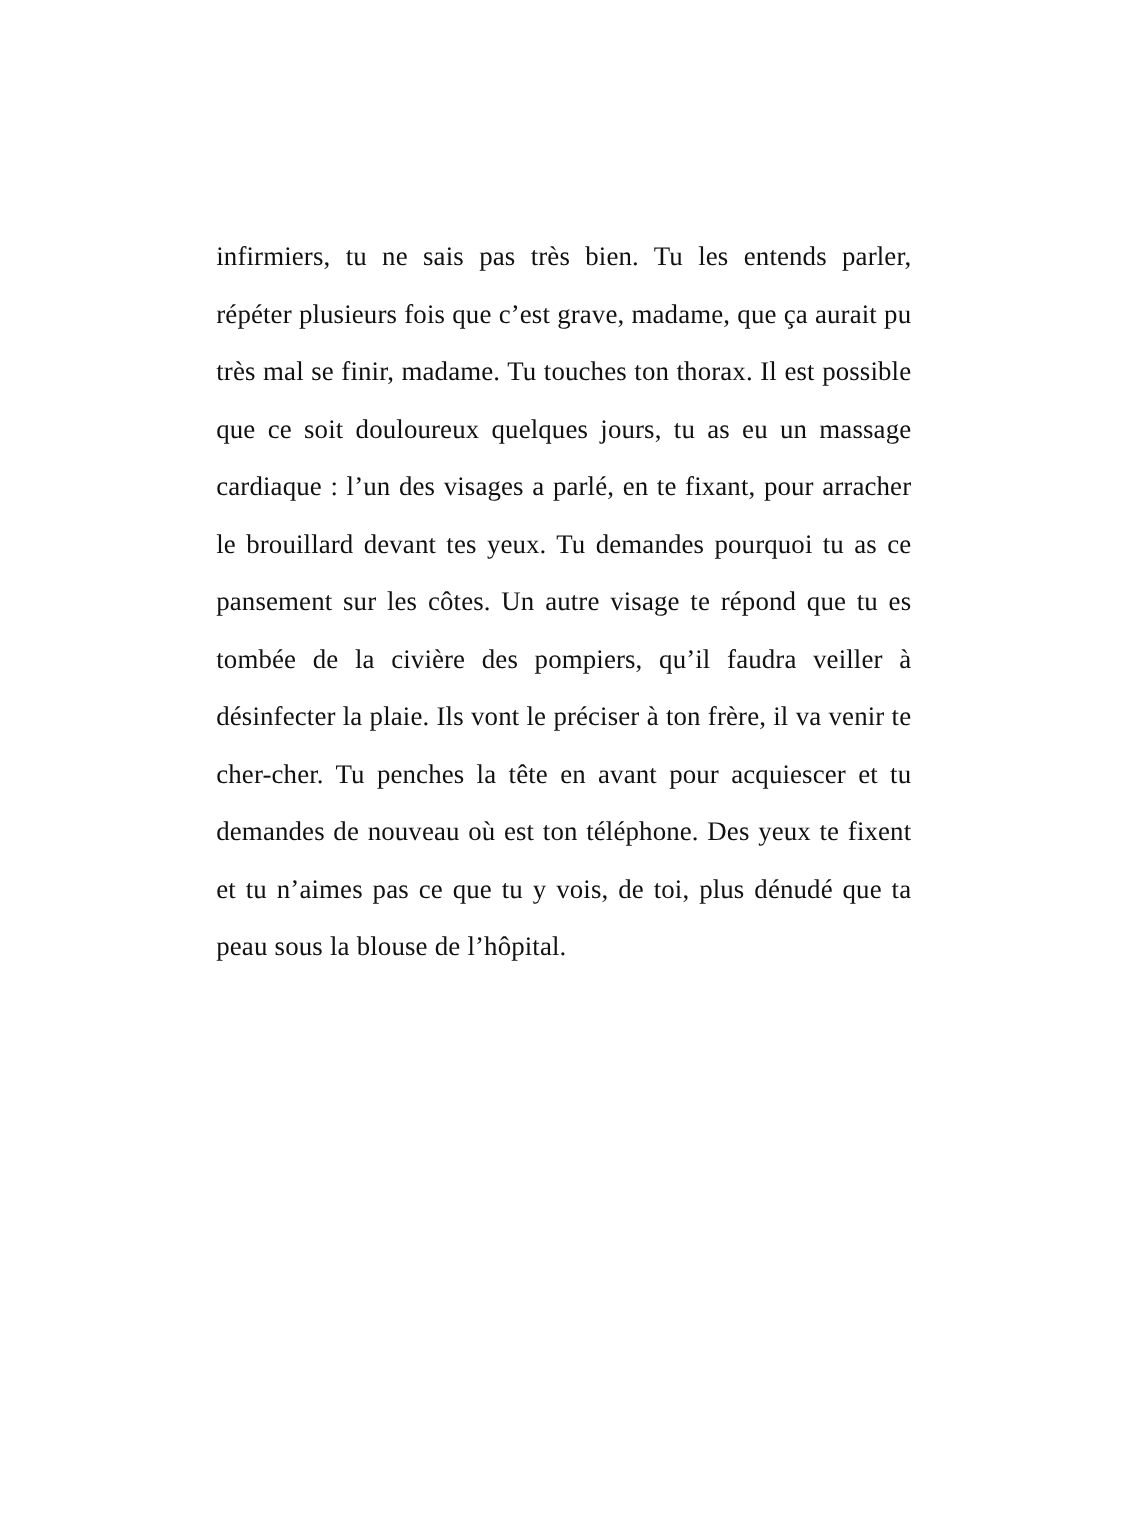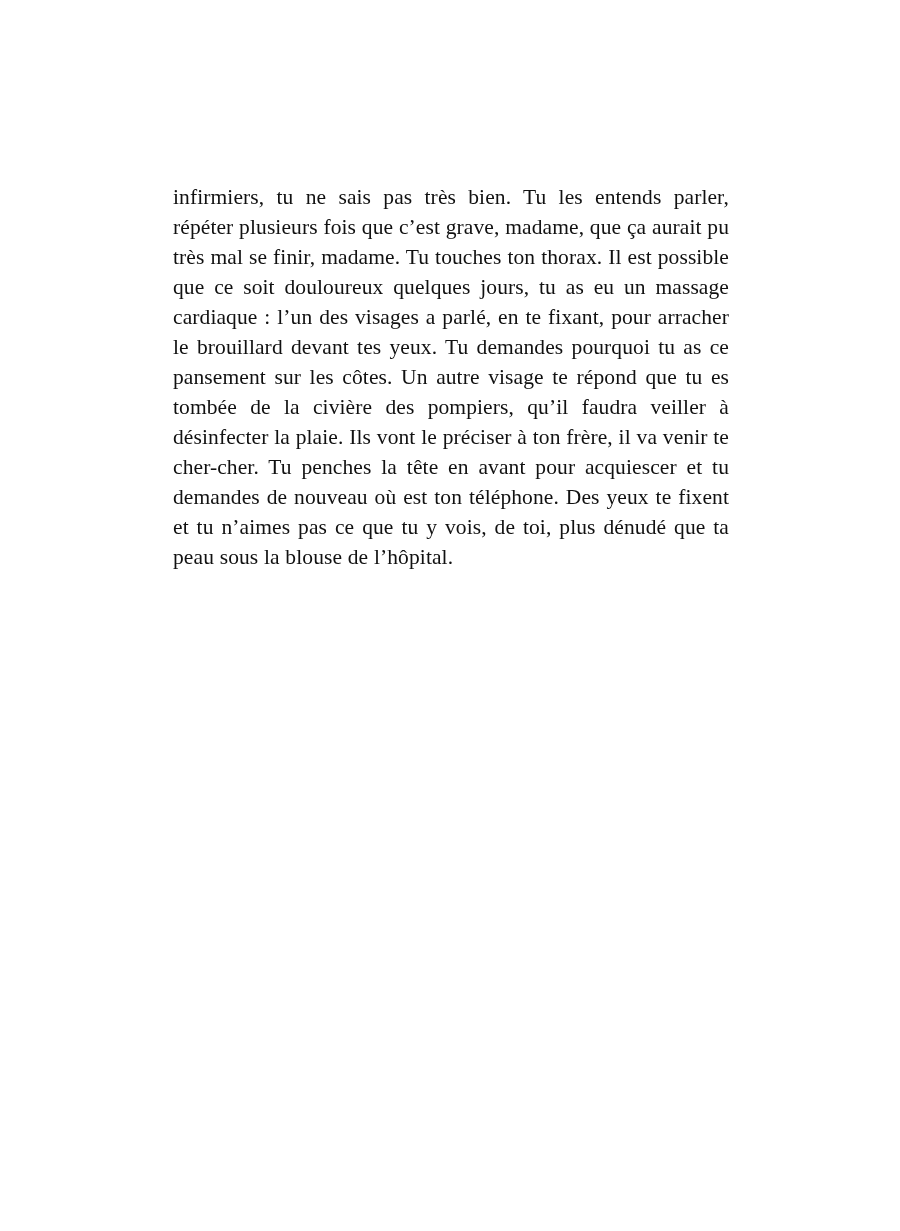--- a/index.html
+++ b/index.html
@@ -25,21 +25,21 @@
   }
   .text-block {
     position: absolute;
     left: 173px;
     top: 182px;
     width: 556px;
   }
   .body-paragraph {
     margin: 0;
     font-size: 21.5px;
-    line-height: 30px;
+    line-height: 46px;
     text-align: justify;
     text-justify: inter-word;
     hyphens: manual;
     -webkit-hyphens: manual;
     letter-spacing: 0.1px;
     word-spacing: 0.2px;
     color: #111111;
   }
   .body-paragraph.last-line-left {
     text-align-last: left;

